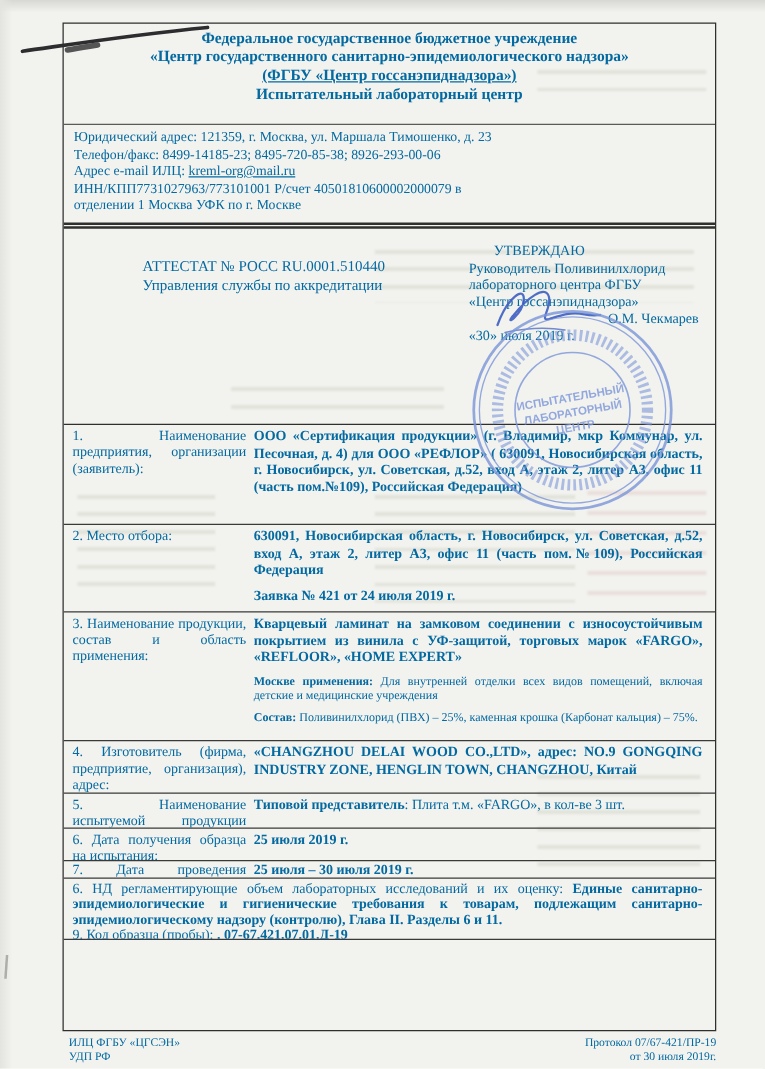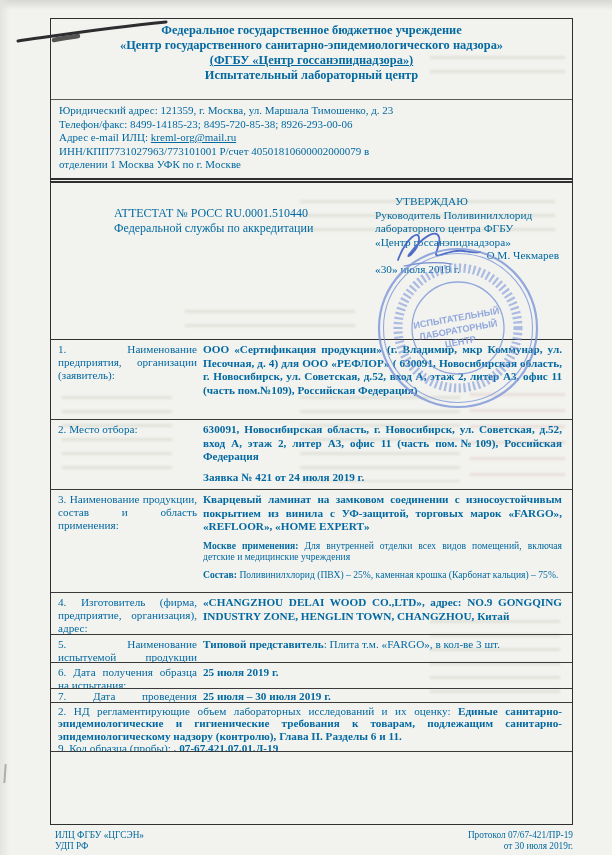--- a/index.html
+++ b/index.html
@@ -103,21 +103,21 @@
       <div class="addr-line">Юридический адрес: 121359, г. Москва, ул. Маршала Тимошенко, д. 23</div>
       <div class="addr-line">Телефон/факс: 8499-14185-23; 8495-720-85-38; 8926-293-00-06</div>
       <div class="addr-line"><span>Адрес e-mail ИЛЦ: </span><span class="em">kreml-org@mail.ru</span></div>
       <div class="addr-line">ИНН/КПП7731027963/773101001  Р/счет 40501810600002000079 в</div>
       <div class="addr-line">отделении 1 Москва УФК  по г. Москве</div>
     </div>
 
     <div class="mid">
       <div class="attestat">
         <div>АТТЕСТАТ №  РОСС RU.0001.510440</div>
-        <div>Федеральной службы по аккредитации</div>
+        <div>Управления службы по аккредитации</div>
       </div>
       <div class="approval">
         <div class="ap-head">УТВЕРЖДАЮ</div>
         <div>Руководитель Поливинилхлорид</div>
         <div>лабораторного центра ФГБУ</div>
         <div>«Центр госсанэпиднадзора»</div>
         <div class="ap-name">О.М. Чекмарев</div>
         <div>«30» июля 2019 г.</div>
       </div>
     </div>
@@ -161,21 +161,21 @@
         <div class="cell-r b">25 июля 2019 г.</div>
       </div>
 
       <div class="row r7">
         <div class="cell-l">7. Дата проведения испытаний:</div>
         <div class="cell-r b">25 июля – 30 июля 2019 г.</div>
       </div>
 
       <div class="row r8">
         <div class="full-cell">
-          <span>2. НД регламентирующие объем лабораторных исследований и их оценку: </span><span class="b">Единые санитарно-эпидемиологические и гигиенические требования к товарам, подлежащим санитарно-эпидемиологическому надзору (контролю), Глава II. Разделы 6 и 11.</span>
+          <span>6. НД регламентирующие объем лабораторных исследований и их оценку: </span><span class="b">Единые санитарно-эпидемиологические и гигиенические требования к товарам, подлежащим санитарно-эпидемиологическому надзору (контролю), Глава II. Разделы 6 и 11.</span>
           <div><span>9. Код образца (пробы): </span><span class="b">. 07-67.421.07.01.Д-19</span></div>
         </div>
       </div>
 
       <div class="row r9">
         <div class="full-cell"></div>
       </div>
 
     </div>
   </div>

